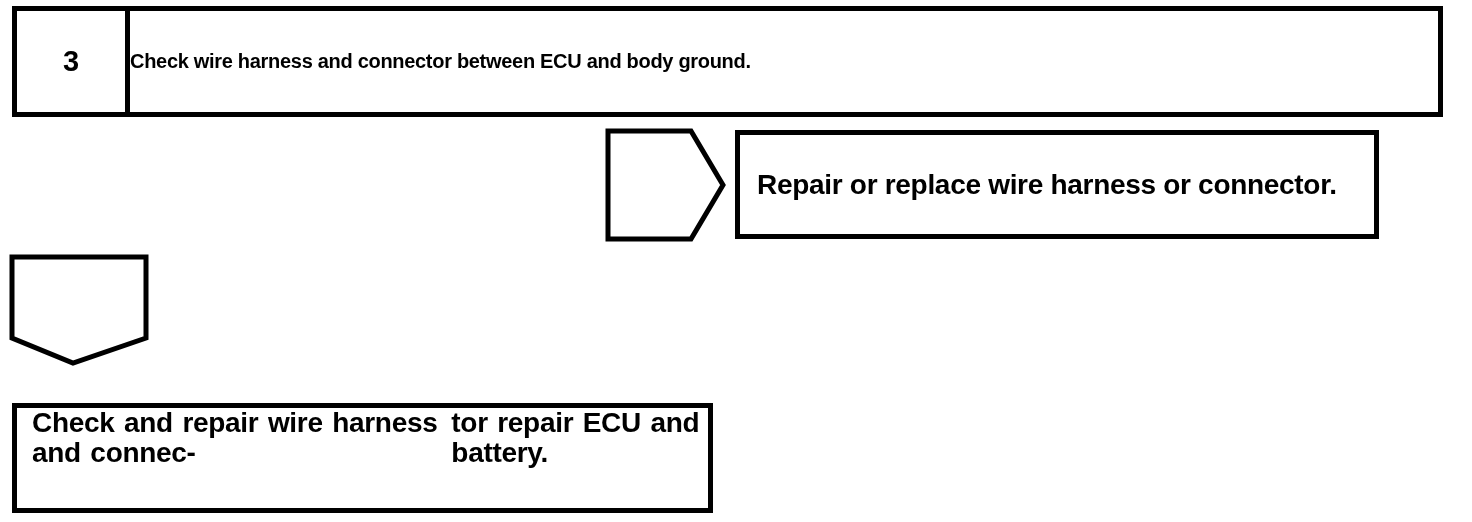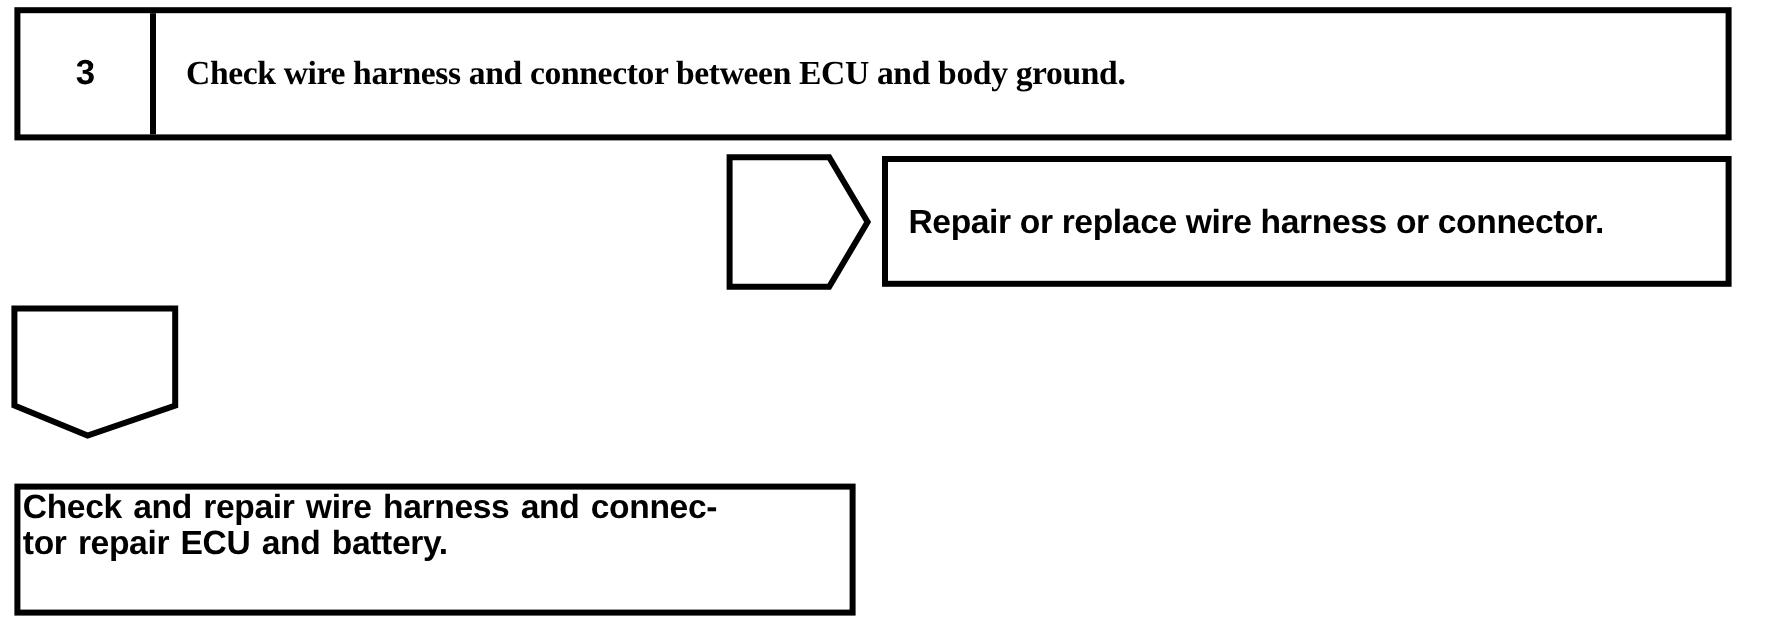--- a/index.html
+++ b/index.html
@@ -35,44 +35,43 @@
     border-right: 5px solid #000;
     display: flex;
     align-items: center;
     justify-content: center;
     font-size: 29px;
   }
   .step-text-cell {
     flex: 1;
     display: flex;
     align-items: center;
-    padding-left: 25px;
-    font-size: 28px;
+    padding-left: 0;
+    font-size: 20px;
     white-space: nowrap;
-    font-family: Liberation Serif, serif;
   }
   
   .ng-pentagon-svg {
     position: absolute;
     left: 605px; top: 128px;
     width: 122px; height: 114px;
   }
   .ng-label {
     position: absolute;
     left: 608px; top: 131px;
     width: 85px; height: 108px;
     display: flex;
     align-items: center;
     justify-content: center;
     font-size: 29px;
   }
   .ng-box {
     position: absolute;
     left: 735px; top: 130px;
-    width: 708px; height: 109px;
+    width: 644px; height: 109px;
     border: 5px solid #000;
     box-sizing: border-box;
     display: flex;
     align-items: center;
     padding-left: 17px;
     font-size: 28px;
     white-space: nowrap;
     background: #fff;
   }
   
@@ -91,23 +90,23 @@
     font-size: 29px;
   }
   
   .next-box {
     position: absolute;
     left: 12px; top: 403px;
     width: 701px; height: 110px;
     border: 5px solid #000;
     box-sizing: border-box;
     display: flex;
-    flex-direction: column;
+    flex-direction: row;
     justify-content: flex-start;
-    padding-left: 2px;
+    padding-left: 15px;
     font-size: 28px;
     line-height: 30px;
     word-spacing: 2px;
     background: #fff;
   }
   .pent-shape {
     fill: #ffffff;
     stroke: #000000;
     stroke-width: 5;
     stroke-linejoin: miter;

